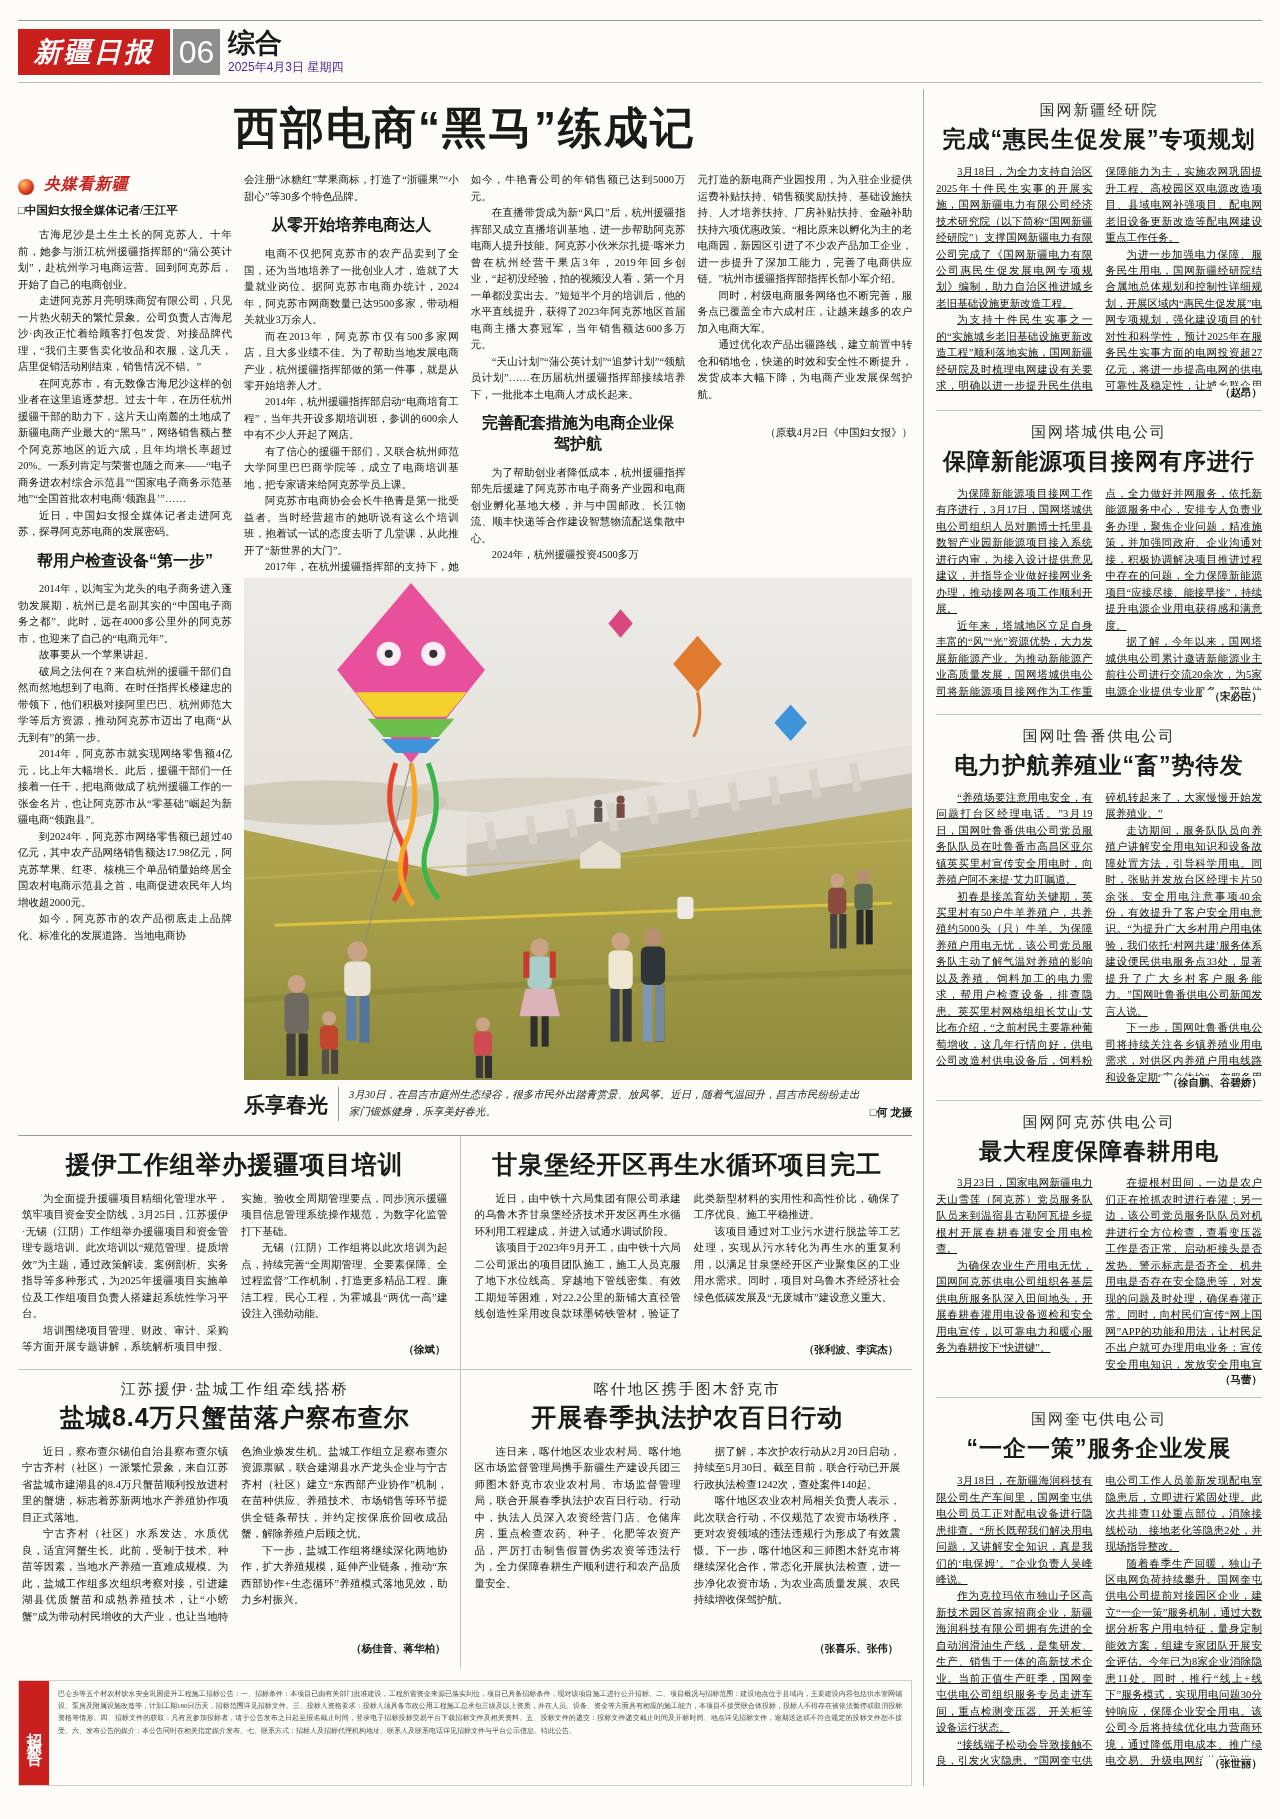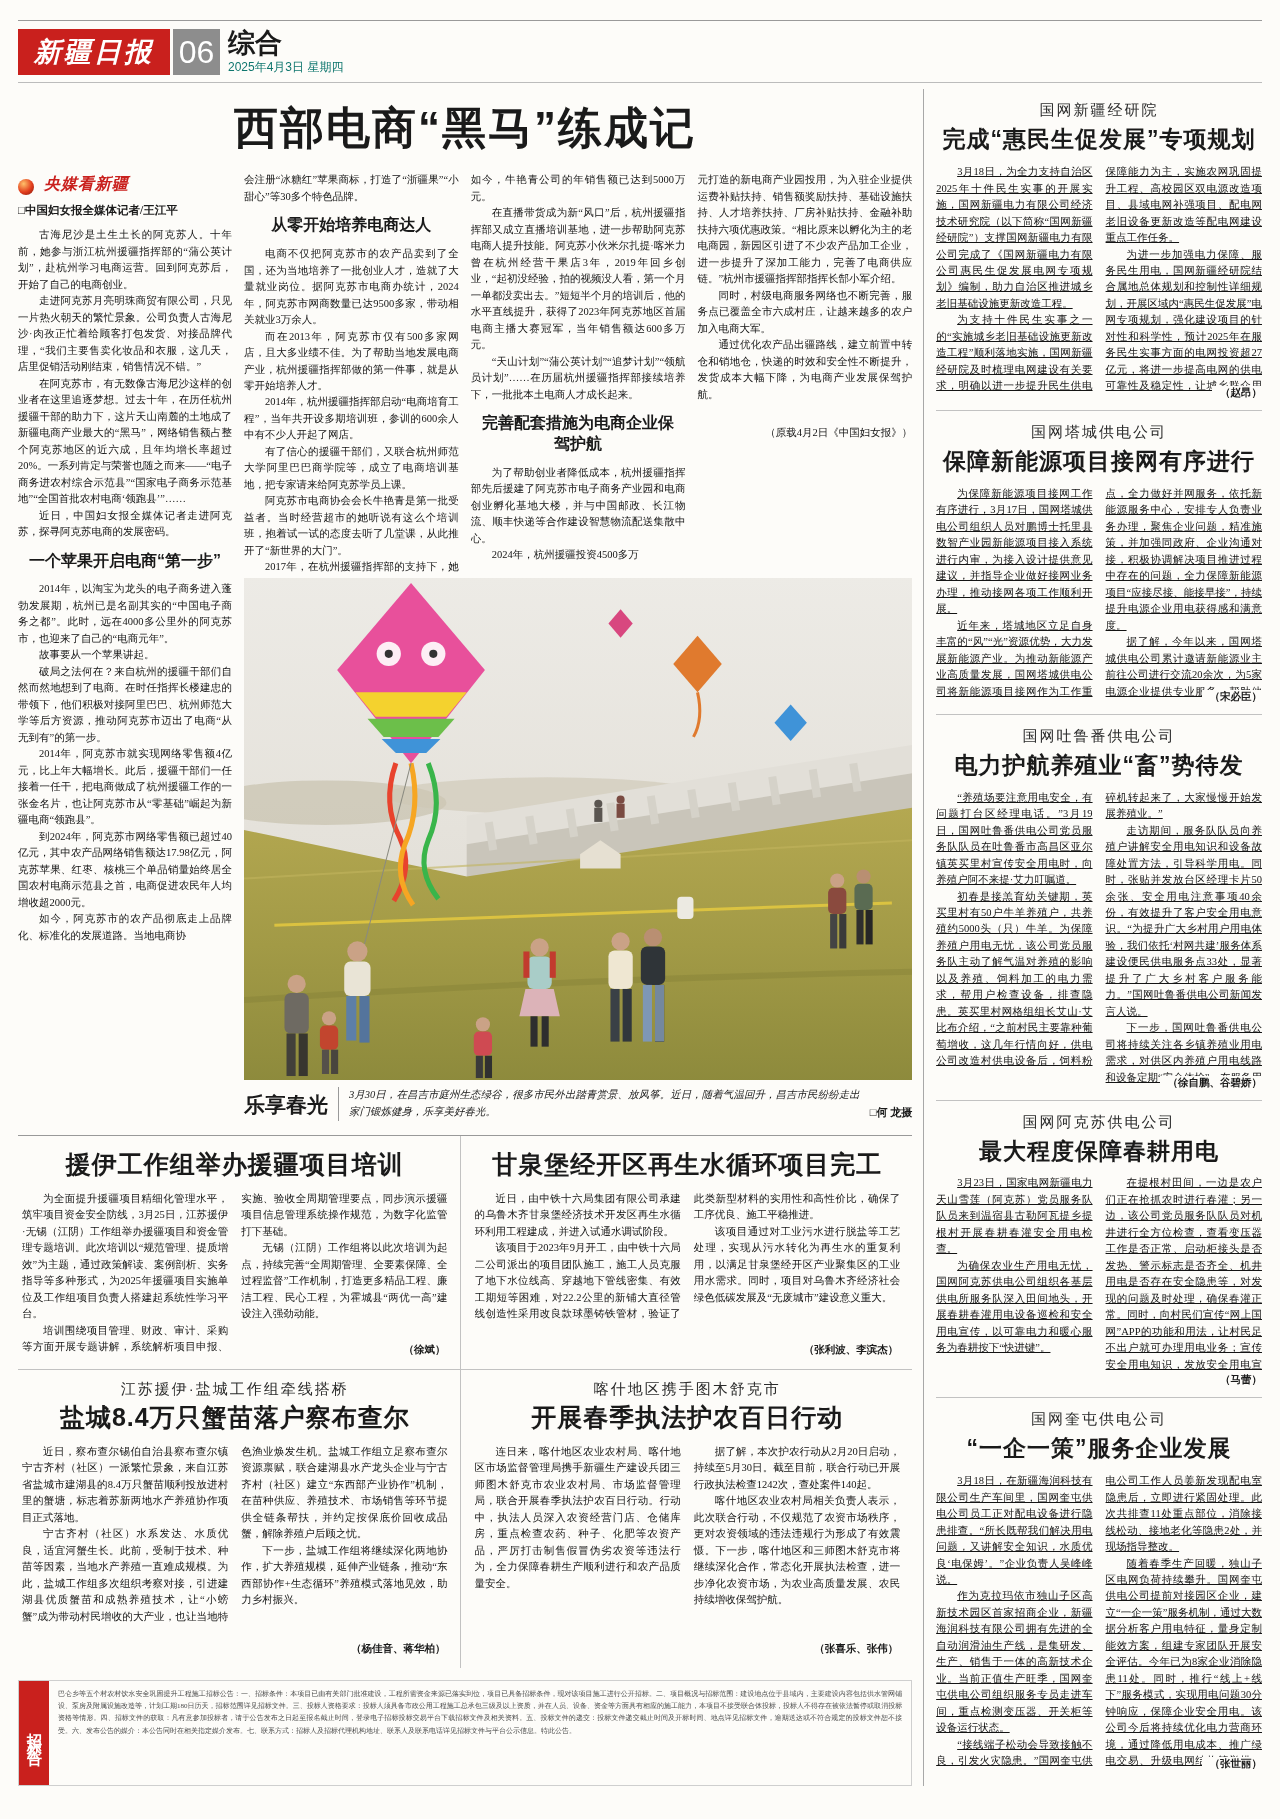--- a/index.html
+++ b/index.html
@@ -11,21 +11,21 @@
   }
   
   .toprule{height:1px;background:#9a9a9a;margin-bottom:8px;}
   .masthead{display:flex;align-items:flex-start;}
   .logo{width:152px;height:46px;background:#c9201d;color:#fff;display:flex;align-items:center;justify-content:center;
         font-family:"Liberation Serif",serif;font-weight:bold;font-style:italic;font-size:27px;letter-spacing:3px;}
   .pagenum{width:47px;height:46px;background:#8d8d8d;color:#fff;display:flex;align-items:center;justify-content:center;
         font-family:"Liberation Sans",sans-serif;font-size:32px;margin-left:3px;}
   .secblock{margin-left:8px;}
   .secname{font-family:"Liberation Sans",sans-serif;font-weight:bold;font-size:27px;line-height:1.05;}
-  .secdate{font-family:"Liberation Sans",sans-serif;font-size:12px;color:#0f766e;margin-top:2px;}
+  .secdate{font-family:"Liberation Sans",sans-serif;font-size:12px;color:#4c1d95;margin-top:2px;}
   .headrule{height:1px;background:#bcbcbc;margin-top:6px;}
   
   .main{display:flex;margin-top:6px;}
   .feature{width:900px;}
   .rail{width:341px;border-left:1px solid #a8a8a8;margin-left:11px;padding-left:12px;}
   
   .fhead{font-family:"Liberation Sans",sans-serif;font-weight:bold;font-size:44px;letter-spacing:2px;
          text-align:center;margin:10px 0 14px;}
   .fbody{display:flex;gap:12px;}
   .fcol1{width:214px;height:948px;overflow:hidden;}
@@ -106,21 +106,21 @@
           <div class="badge">
             <span class="badge-ball"></span>
             <span class="badge-text">央媒看新疆</span>
           </div>
           <div class="fbyline">□中国妇女报全媒体记者/王江平</div>
           <div>
               <p class="para">古海尼沙是土生土长的阿克苏人。十年前，她参与浙江杭州援疆指挥部的“蒲公英计划”，赴杭州学习电商运营。回到阿克苏后，开始了自己的电商创业。</p>
               <p class="para">走进阿克苏月亮明珠商贸有限公司，只见一片热火朝天的繁忙景象。公司负责人古海尼沙·肉孜正忙着给顾客打包发货、对接品牌代理，“我们主要售卖化妆品和衣服，这几天，店里促销活动刚结束，销售情况不错。”</p>
               <p class="para">在阿克苏市，有无数像古海尼沙这样的创业者在这里追逐梦想。过去十年，在历任杭州援疆干部的助力下，这片天山南麓的土地成了新疆电商产业最大的“黑马”，网络销售额占整个阿克苏地区的近六成，且年均增长率超过20%。一系列肯定与荣誉也随之而来——“电子商务进农村综合示范县”“国家电子商务示范基地”“全国首批农村电商‘领跑县’”……</p>
               <p class="para">近日，中国妇女报全媒体记者走进阿克苏，探寻阿克苏电商的发展密码。</p>
-              <div class="subhead">一个苹果开启电商“第一步”</div>
+              <div class="subhead">帮用户检查设备“第一步”</div>
               <p class="para">2014年，以淘宝为龙头的电子商务进入蓬勃发展期，杭州已是名副其实的“中国电子商务之都”。此时，远在4000多公里外的阿克苏市，也迎来了自己的“电商元年”。</p>
               <p class="para">故事要从一个苹果讲起。</p>
               <p class="para">破局之法何在？来自杭州的援疆干部们自然而然地想到了电商。在时任指挥长楼建忠的带领下，他们积极对接阿里巴巴、杭州师范大学等后方资源，推动阿克苏市迈出了电商“从无到有”的第一步。</p>
               <p class="para">2014年，阿克苏市就实现网络零售额4亿元，比上年大幅增长。此后，援疆干部们一任接着一任干，把电商做成了杭州援疆工作的一张金名片，也让阿克苏市从“零基础”崛起为新疆电商“领跑县”。</p>
               <p class="para">到2024年，阿克苏市网络零售额已超过40亿元，其中农产品网络销售额达17.98亿元，阿克苏苹果、红枣、核桃三个单品销量始终居全国农村电商示范县之首，电商促进农民年人均增收超2000元。</p>
               <p class="para">如今，阿克苏市的农产品彻底走上品牌化、标准化的发展道路。当地电商协</p>
             </div>
         </div>
         <div class="fright">
           <div class="ftop">
@@ -385,21 +385,21 @@
             <p class="para">为确保农业生产用电无忧，国网阿克苏供电公司组织各基层供电所服务队深入田间地头，开展春耕春灌用电设备巡检和安全用电宣传，以可靠电力和暖心服务为春耕按下“快进键”。</p>
             <p class="para">在提根村田间，一边是农户们正在抢抓农时进行春灌；另一边，该公司党员服务队队员对机井进行全方位检查，查看变压器工作是否正常、启动柜接头是否发热、警示标志是否齐全、机井用电是否存在安全隐患等，对发现的问题及时处理，确保春灌正常。同时，向村民们宣传“网上国网”APP的功能和用法，让村民足不出户就可办理用电业务；宣传安全用电知识，发放安全用电宣传资料，增强村民的安全用电意识。为及时解决农户春耕春灌过程中出现的突发故障和问题，队员们还制作发放了便民联系卡，切实为春耕提供全方位服务。</p>
           </div>
         <div class="rbyline">（马蕾）</div>
       </div>
 
       <div class="rart">
         <div class="kicker">国网奎屯供电公司</div>
         <div class="rhead">“一企一策”服务企业发展</div>
         <div class="rbody h298">
-            <p class="para">3月18日，在新疆海润科技有限公司生产车间里，国网奎屯供电公司员工正对配电设备进行隐患排查。“所长既帮我们解决用电问题，又讲解安全知识，水质优良‘电保姆’。”企业负责人吴峰峰说。</p>
+            <p class="para">3月18日，在新疆海润科技有限公司生产车间里，国网奎屯供电公司员工正对配电设备进行隐患排查。“所长既帮我们解决用电问题，又讲解安全知识，真是我们的‘电保姆’。”企业负责人吴峰峰说。</p>
             <p class="para">作为克拉玛依市独山子区高新技术园区首家招商企业，新疆海润科技有限公司拥有先进的全自动润滑油生产线，是集研发、生产、销售于一体的高新技术企业。当前正值生产旺季，国网奎屯供电公司组织服务专员走进车间，重点检测变压器、开关柜等设备运行状态。</p>
             <p class="para">“接线端子松动会导致接触不良，引发火灾隐患。”国网奎屯供电公司工作人员姜新发现配电室隐患后，立即进行紧固处理。此次共排查11处重点部位，消除接线松动、接地老化等隐患2处，并现场指导整改。</p>
             <p class="para">随着春季生产回暖，独山子区电网负荷持续攀升。国网奎屯供电公司提前对接园区企业，建立“一企一策”服务机制，通过大数据分析客户用电特征，量身定制能效方案，组建专家团队开展安全评估。今年已为8家企业消除隐患11处。同时，推行“线上+线下”服务模式，实现用电问题30分钟响应，保障企业安全用电。该公司今后将持续优化电力营商环境，通过降低用电成本、推广绿电交易、升级电网结构等举措，以更可靠供电、更智能服务助推辖区企业高质量发展。</p>
           </div>
         <div class="rbyline">（张世丽）</div>
       </div>
 
     </div>
   </div>
 </div>

